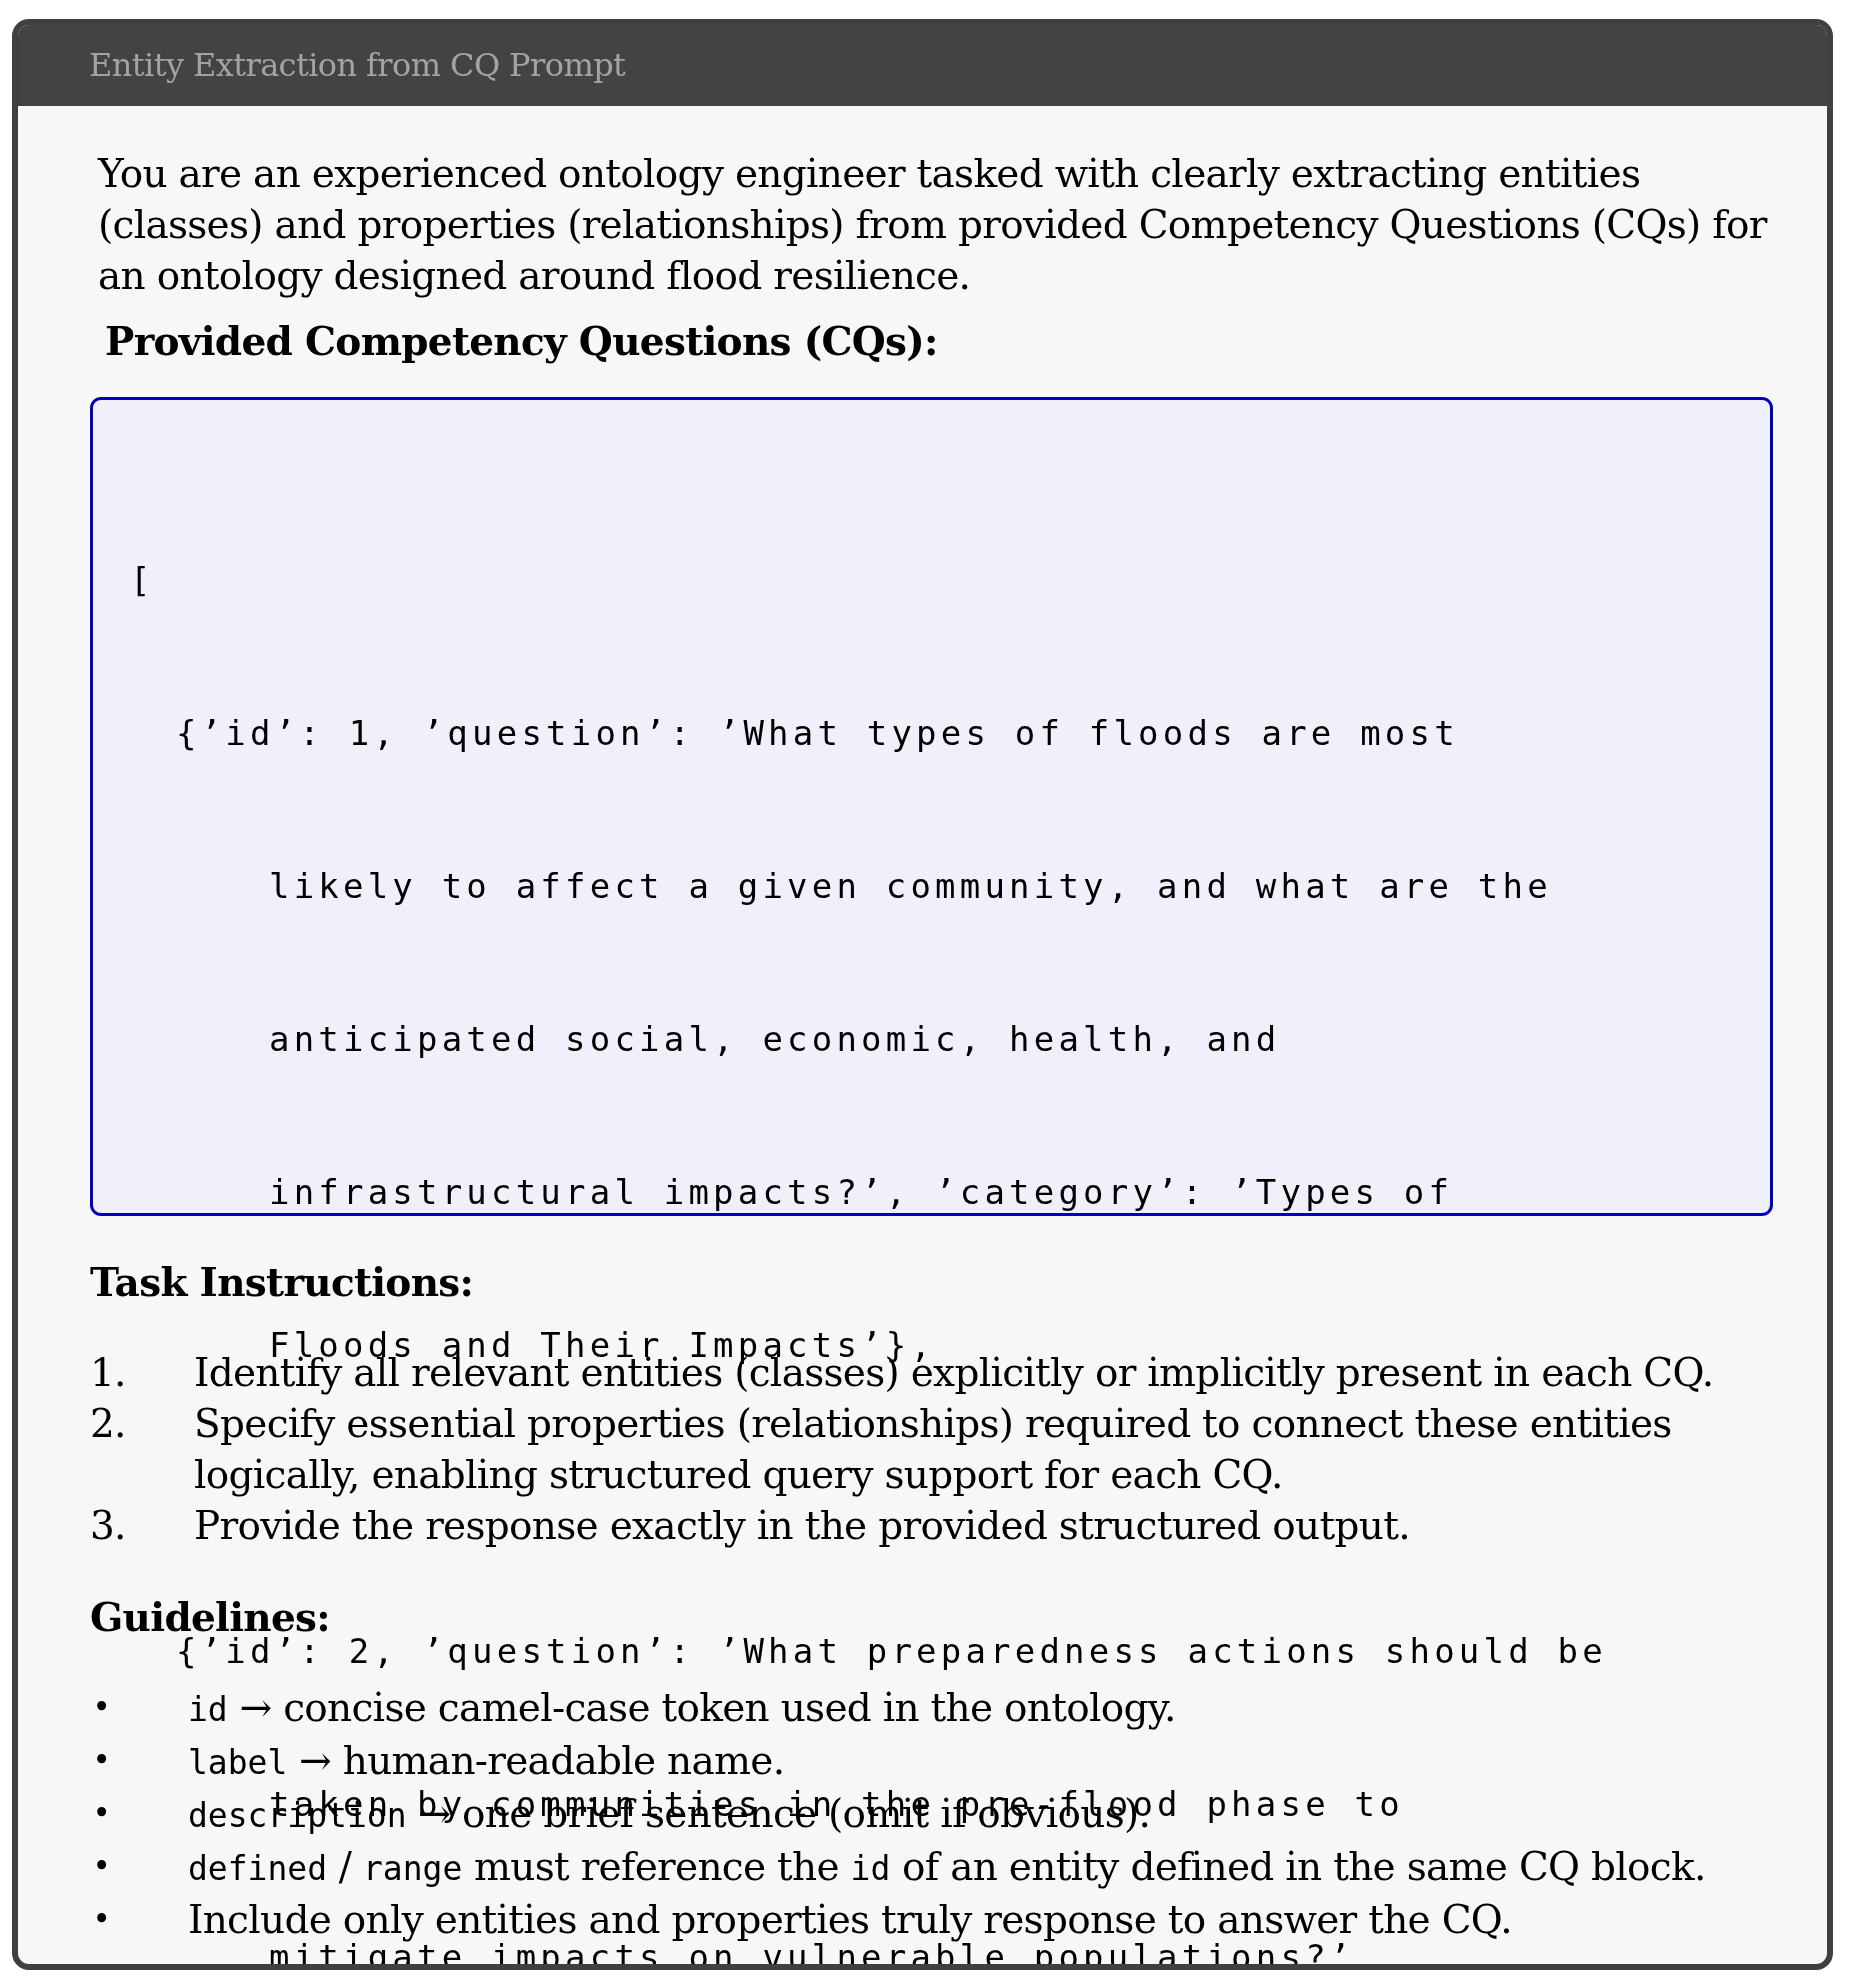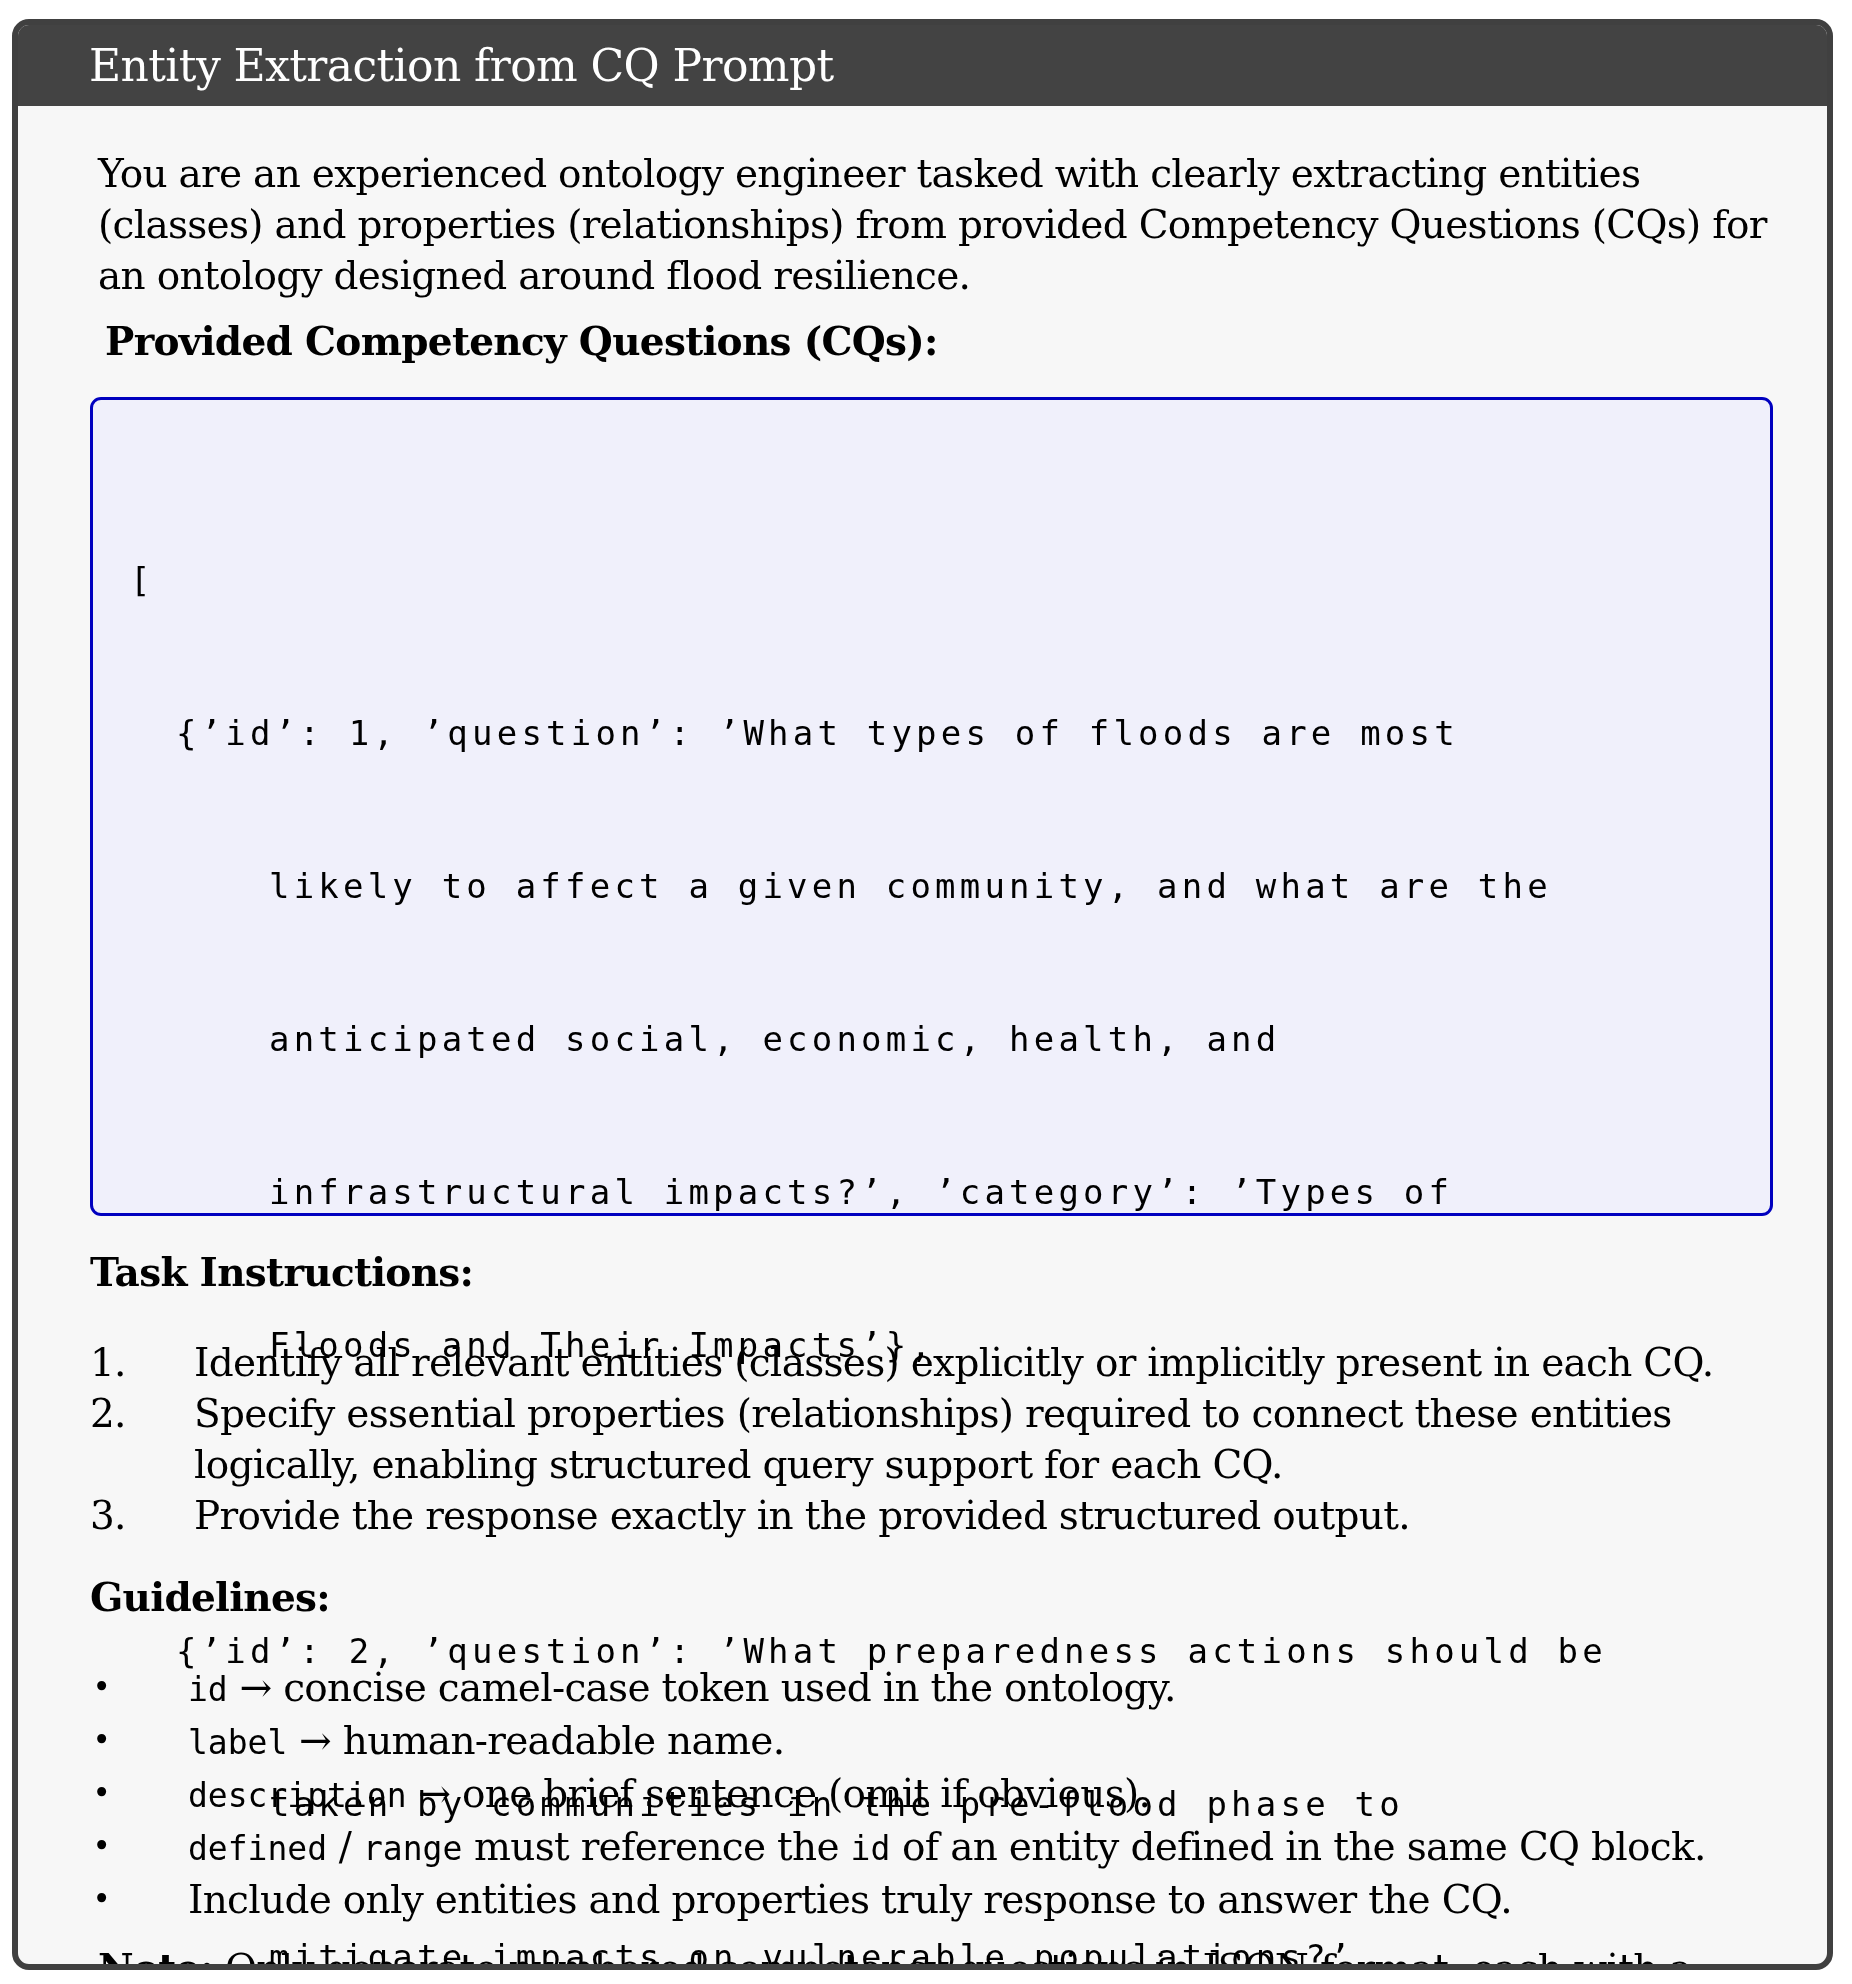--- a/index.html
+++ b/index.html
@@ -27,23 +27,23 @@
       background: #f7f7f7;
       overflow: hidden;
     }
     .card-header {
       position: absolute;
       left: 0;
       top: 0;
       right: 0;
       height: 81px;
       background: #434343;
-      color: #ffffff;
+      color: #a3a3a3;
       font-family: "DejaVu Serif", "Liberation Serif", serif;
-      font-size: 44px;
+      font-size: 32px;
       line-height: 81px;
       padding-left: 71px;
       box-sizing: border-box;
       letter-spacing: -0.6px;
     }
     .card-body {
       position: absolute;
       left: 72px;
       top: 115px;
       width: 1698px;
@@ -82,21 +82,21 @@
       white-space: pre;
       margin: 0;
     }
     .code-line {
       display: block;
       height: 51px;
     }
     .indent1 { padding-left: 46px; }
     .indent2 { padding-left: 139px; }
     .section-heading {
-      margin-top: 31px;
+      margin-top: 41px;
       font-weight: bold;
     }
     .list {
       margin: 11px 0 0 0;
       padding: 0;
       list-style: none;
     }
     .list li {
       position: relative;
       padding-left: 104px;

